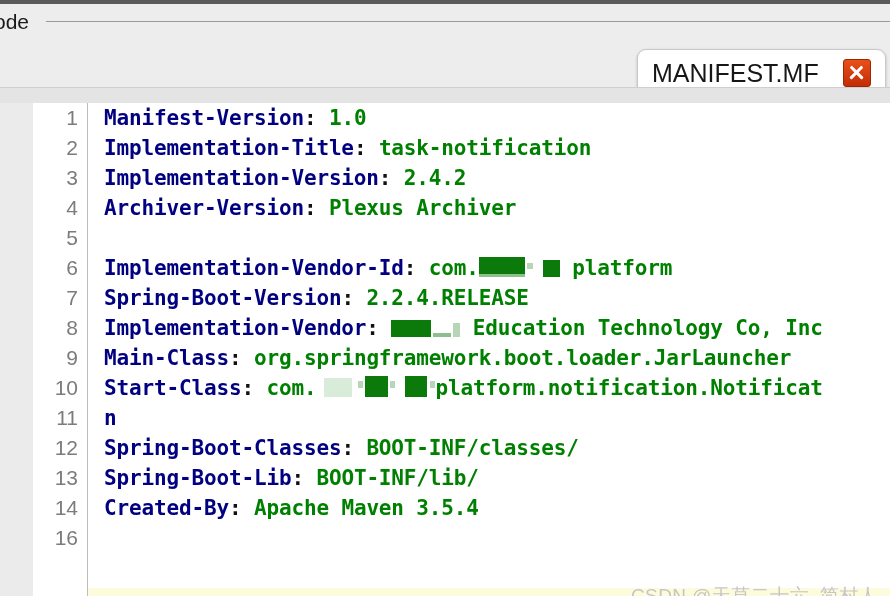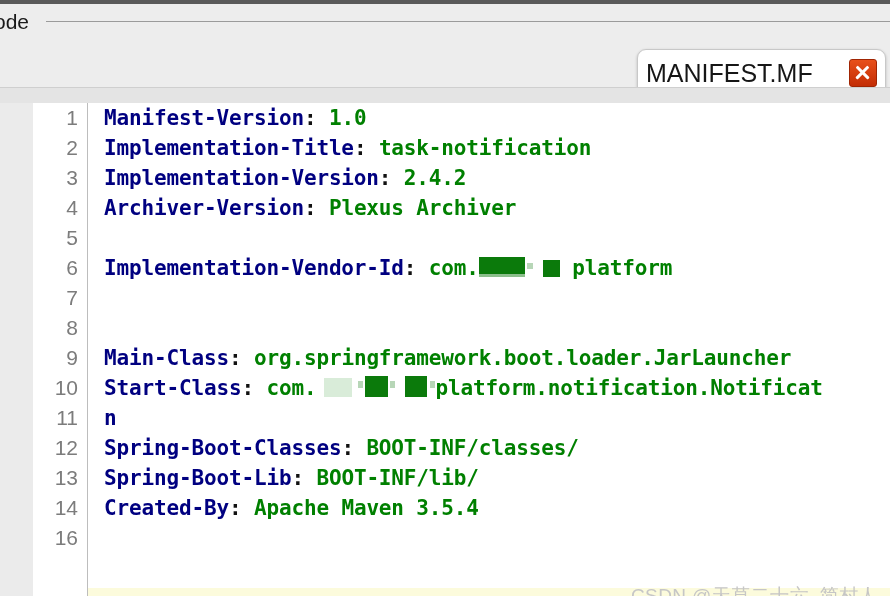--- a/index.html
+++ b/index.html
@@ -81,21 +81,21 @@
     left: 637px;
     top: 45px;
     width: 249px;
     height: 48px;
     background: #ffffff;
     border: 1px solid #c8c8c8;
     border-radius: 9px;
     box-shadow: 0 1px 3px rgba(0,0,0,0.22);
     display: flex;
     align-items: center;
-    padding: 0 8px;
+    padding: 0 14px;
     box-sizing: border-box;
   }
   .tab-label {
     font-size: 25px;
     color: #161616;
     font-family: "Liberation Sans", sans-serif;
     white-space: nowrap;
     flex: 1;
   }
   .tab-close {
@@ -254,23 +254,25 @@
         </div>
         <div class="code-line">
           <span class="lineno">5</span>
         </div>
         <div class="code-line">
           <span class="lineno">6</span>
           <span class="code-text"><span class="k">Implementation-Vendor-Id</span><span class="p">: </span><span class="v">com.</span><span><span class="redact soft" style="width:46px;height:5px;margin-left:0px;"></span><span class="redact" style="width:46px;height:17px;margin-left:-46px;margin-bottom:3px;"></span><span class="redact ghost" style="width:6px;height:6px;margin-left:2px;vertical-align:6px;"></span><span class="redact" style="width:17px;height:17px;margin-left:10px;"></span></span><span class="v"> platform</span></span>
         </div>
         <div class="code-line">
           <span class="lineno">7</span>
+          <span class="code-text"><span class="k">Spring-Boot-Version</span><span class="p">: </span><span class="v">2.2.4.RELEASE</span></span>
         </div>
         <div class="code-line">
           <span class="lineno">8</span>
+          <span class="code-text"><span class="k">Implementation-Vendor</span><span class="p">: </span><span><span class="redact" style="width:40px;height:17px;"></span><span class="redact soft" style="width:18px;height:4px;margin-left:2px;"></span><span class="redact ghost" style="width:7px;height:14px;margin-left:2px;"></span></span><span class="v"> Education Technology Co, Inc</span></span>
         </div>
         <div class="code-line">
           <span class="lineno">9</span>
           <span class="code-text"><span class="k">Main-Class</span><span class="p">: </span><span class="v">org.springframework.boot.loader.JarLauncher</span></span>
         </div>
         <div class="code-line">
           <span class="lineno">10</span>
           <span class="code-text"><span class="k">Start-Class</span><span class="p">: </span><span class="v">com.</span><span><span class="redact pale" style="width:28px;height:19px;margin-left:8px;"></span><span class="redact ghost" style="width:5px;height:7px;margin-left:6px;vertical-align:7px;"></span><span class="redact" style="width:23px;height:21px;margin-left:2px;"></span><span class="redact ghost" style="width:5px;height:7px;margin-left:2px;vertical-align:7px;"></span><span class="redact" style="width:22px;height:21px;margin-left:10px;"></span><span class="redact ghost" style="width:5px;height:7px;margin-left:3px;vertical-align:7px;"></span></span><span class="v">platform.notification.Notificat</span></span>
         </div>
         <div class="code-line">

